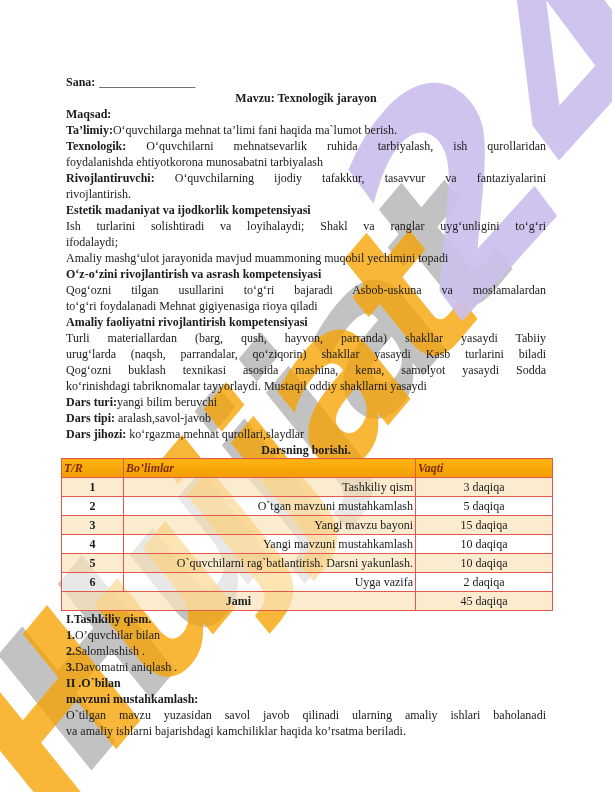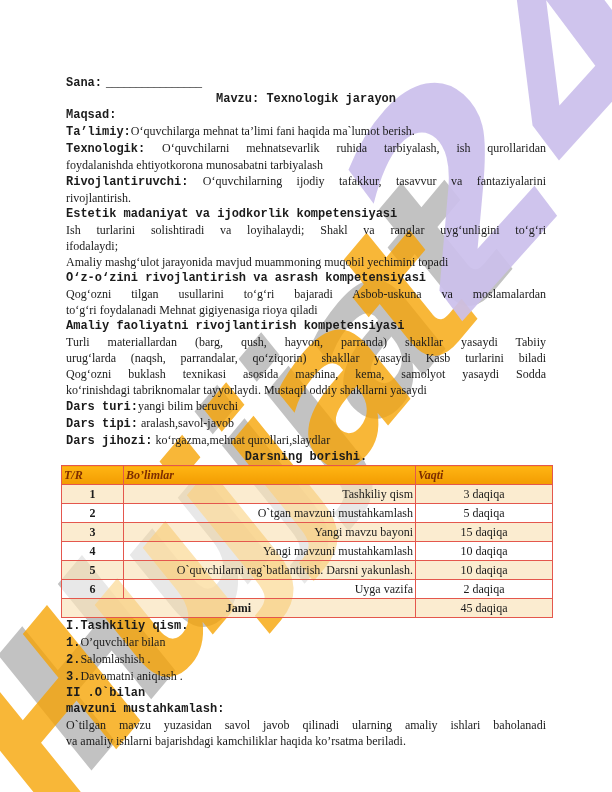--- a/index.html
+++ b/index.html
@@ -13,21 +13,21 @@
     position:absolute;z-index:1;white-space:nowrap;line-height:1;
     font-family:"DejaVu Sans",sans-serif;font-weight:800;font-style:italic;
     pointer-events:none;user-select:none;
   }
   .wm-gray  {left:-85px; top:370px;font-size:200px;color:#ababab;opacity:.72;transform:rotate(-50deg);}
   .wm-orange{left:-120px;top:420px;font-size:200px;color:#f7a301;opacity:.78;transform:rotate(-50deg);}
   .wm-num   {left:330px; top:-12px;font-size:268px;color:#ccc0ec;opacity:.92;transform:rotate(-48deg);}
   
   .content{position:absolute;inset:0;padding:74px 66px 0 66px;z-index:2;}
   .content p{margin:0;}
-  .b{font-weight:bold;font-family:Liberation Mono, monospace;}
+  .b{font-weight:bold;}
   .center{text-align:center;}
   .stretch{text-align:justify;text-align-last:justify;}
   .split{display:flex;justify-content:space-between;flex-direction:column;}
   .r-gap1{margin-right:42px;}
   .r-gap2{margin-right:64px;}
   .blank{margin-left:4px;letter-spacing:0;}
   
   table.lesson{
     border-collapse:collapse;table-layout:fixed;
     width:491px;margin-left:-5px;

